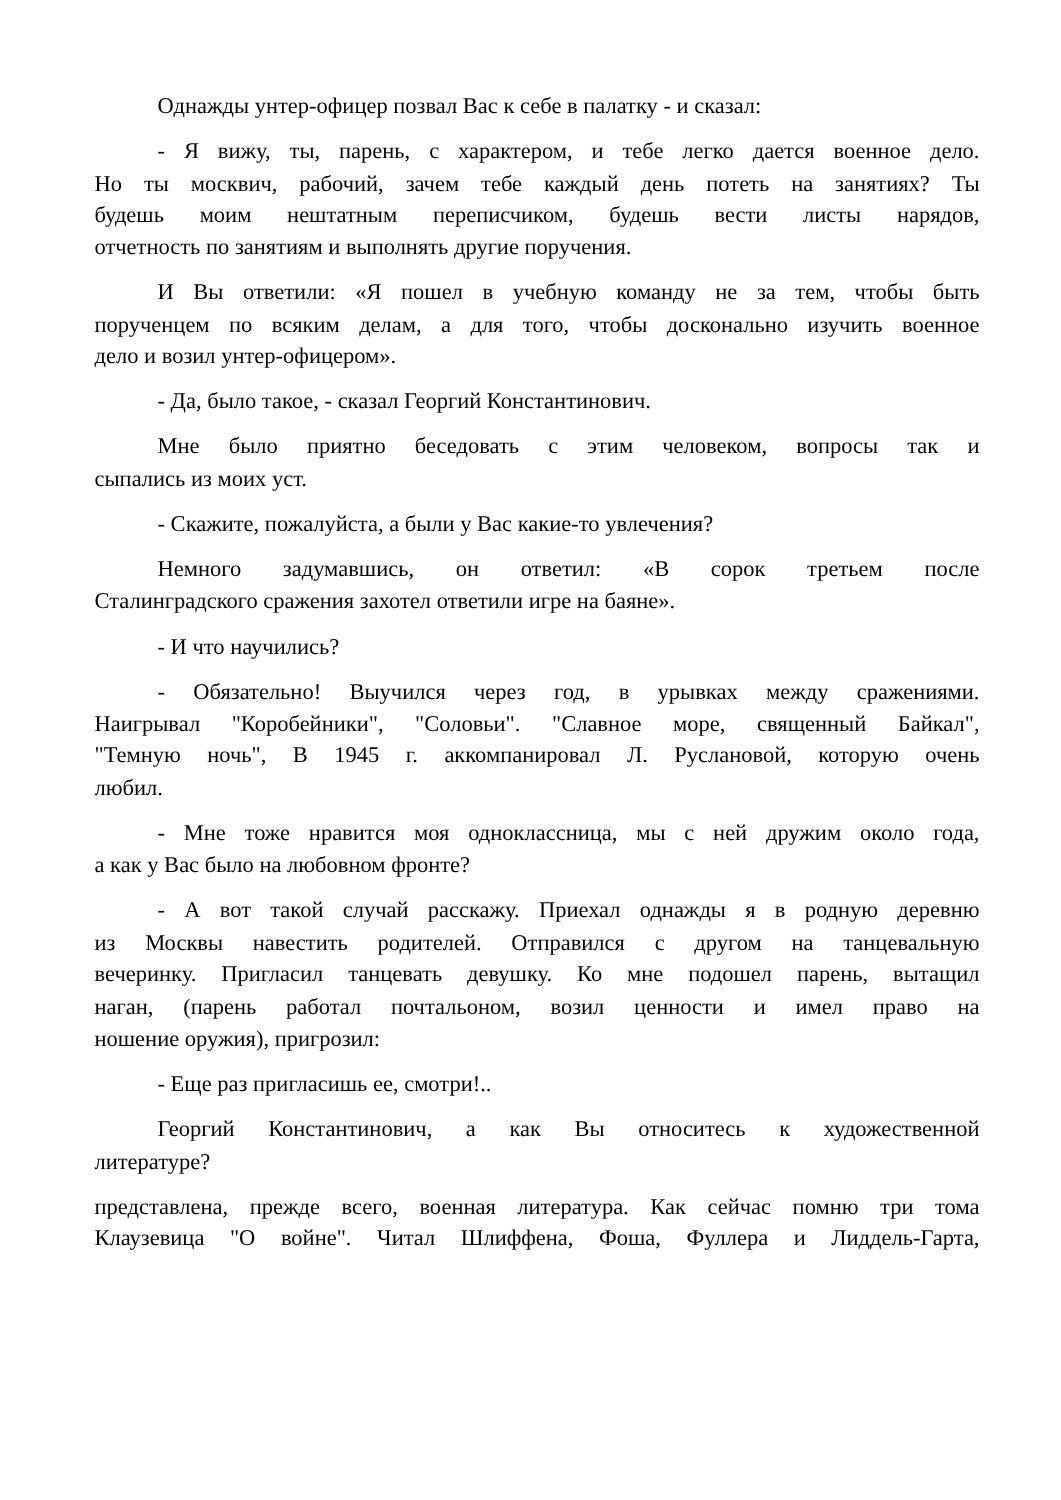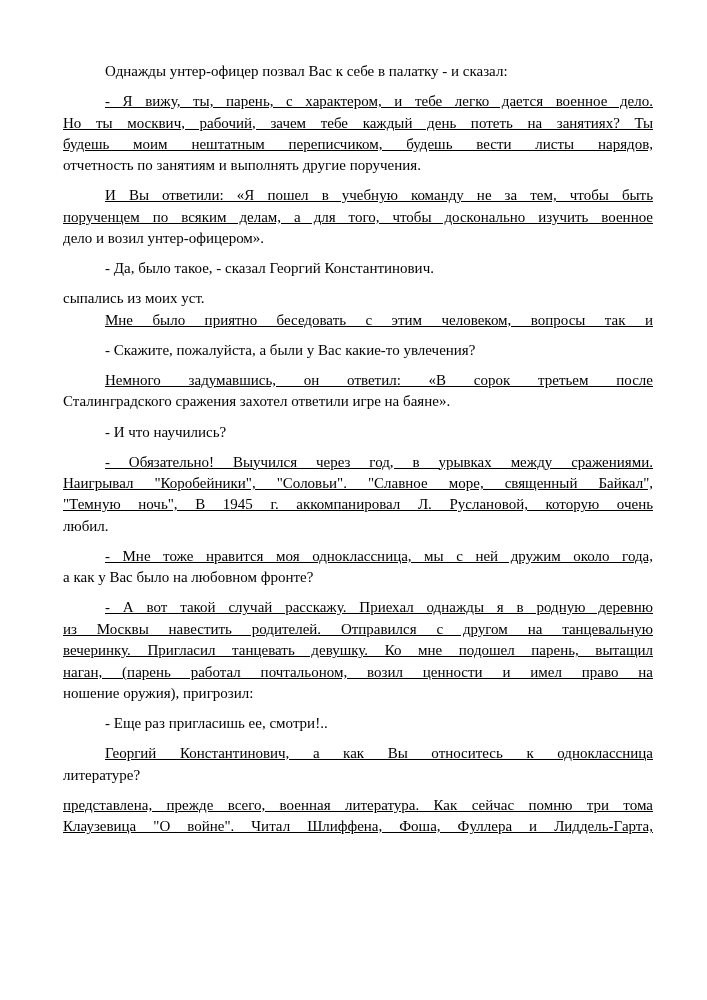--- a/index.html
+++ b/index.html
@@ -27,21 +27,20 @@
   .para {
     margin: 0 0 8.6px 0;
     padding: 0;
   }
   .line {
     display: block;
     text-align: justify;
   }
   .line.just {
     text-align-last: justify;
-    text-decoration: underline;
   }
   .line.first {
     text-indent: 42px;
   }
 </style>
 </head>
 <body>
 
 <div class="page" style="background: rgb(255, 255, 255); color: rgb(0, 0, 0);">
   <div class="text-block">
@@ -56,22 +55,22 @@
       </p>
       <p class="para">
         <span class="line first just">И Вы ответили: «Я пошел в учебную команду не за тем, чтобы быть</span>
         <span class="line just">порученцем по всяким делам, а для того, чтобы досконально изучить военное</span>
         <span class="line">дело и возил унтер-офицером».</span>
       </p>
       <p class="para">
         <span class="line first">- Да, было такое, - сказал Георгий Константинович.</span>
       </p>
       <p class="para">
+        <span class="line first just">Мне было приятно беседовать с этим человеком, вопросы так и</span>
         <span class="line">сыпались из моих уст.</span>
-        <span class="line first just">Мне было приятно беседовать с этим человеком, вопросы так и</span>
       </p>
       <p class="para">
         <span class="line first">- Скажите, пожалуйста, а были у Вас какие-то увлечения?</span>
       </p>
       <p class="para">
         <span class="line first just">Немного задумавшись, он ответил: «В сорок третьем после</span>
         <span class="line">Сталинградского сражения захотел ответили игре на баяне».</span>
       </p>
       <p class="para">
         <span class="line first">- И что научились?</span>
@@ -90,21 +89,21 @@
         <span class="line first just">- А вот такой случай расскажу. Приехал однажды я в родную деревню</span>
         <span class="line just">из Москвы навестить родителей. Отправился с другом на танцевальную</span>
         <span class="line just">вечеринку. Пригласил танцевать девушку. Ко мне подошел парень, вытащил</span>
         <span class="line just">наган, (парень работал почтальоном, возил ценности и имел право на</span>
         <span class="line">ношение оружия), пригрозил:</span>
       </p>
       <p class="para">
         <span class="line first">- Еще раз пригласишь ее, смотри!..</span>
       </p>
       <p class="para">
-        <span class="line first just">Георгий Константинович, а как Вы относитесь к одноклассница</span>
+        <span class="line first just">Георгий Константинович, а как Вы относитесь к художественной</span>
         <span class="line">литературе?</span>
       </p>
       <p class="para">
         <span class="line just">представлена, прежде всего, военная литература. Как сейчас помню три тома</span>
         <span class="line just">Клаузевица "О войне". Читал Шлиффена, Фоша, Фуллера и Лиддель-Гарта,</span>
       </p>
     </div>
 </div>
 
 </body></html>

